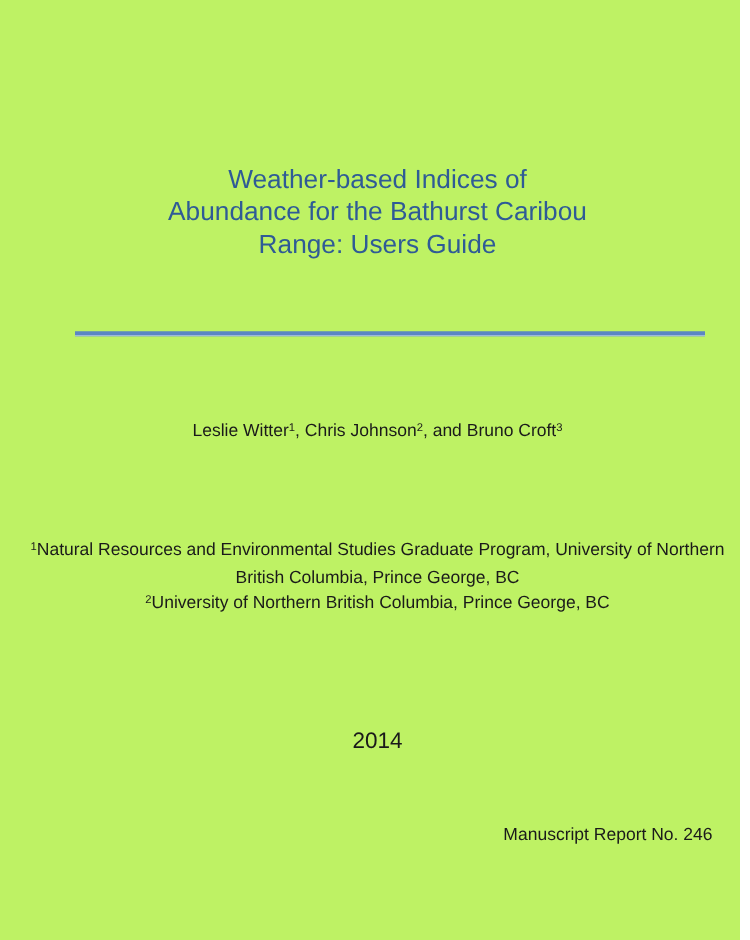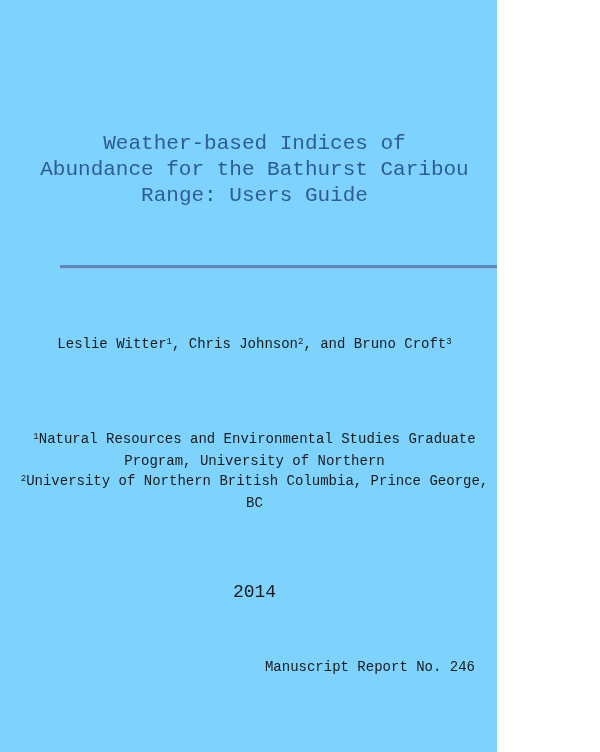--- a/index.html
+++ b/index.html
@@ -1,22 +1,22 @@
 <!DOCTYPE html>
 <html><head>
 <meta charset="utf-8">
 <style>
   html, body { margin: 0; padding: 0; background: #ffffff; }
   .stage {
     position: relative;
-    width: 497px;
+    width: 592px;
     height: 752px;
-    background: #7dd3fc;
+    background: #bef264;
     overflow: hidden;
-    font-family: Liberation Mono, monospace;
+    font-family: Liberation Sans, sans-serif;
     color: #1a1a1a;
   }
   .centered-block {
     position: absolute;
     left: 12px;
     right: 0;
     text-align: center;
   }
   .title-block {
     top: 131px;
@@ -67,21 +67,21 @@
   <div class="centered-block title-block">
     <div>Weather-based Indices of</div>
     <div>Abundance for the Bathurst Caribou</div>
     <div>Range: Users Guide</div>
   </div>
 
   <div class="title-rule"></div>
 
   <div class="centered-block authors-line"><span>Leslie Witter</span><sup>1</sup><span>, </span><span>Chris Johnson</span><sup>2</sup><span>, and </span><span>Bruno Croft</span><sup>3</sup></div>
 
-  <div class="centered-block affil affil-1"><sup>1</sup><span>Natural Resources and Environmental Studies Graduate Program, University of Northern</span><br></div>
+  <div class="centered-block affil affil-1"><sup>1</sup><span>Natural Resources and Environmental Studies Graduate Program, University of Northern</span><br><span>British Columbia, Prince George, BC</span></div>
 
   <div class="centered-block affil affil-2"><sup>2</sup><span>University of Northern British Columbia, Prince George, BC</span></div>
 
 
   <div class="centered-block year-line">2014</div>
 
   <div class="report-line">Manuscript Report No. 246</div>
 
 
 </div>

